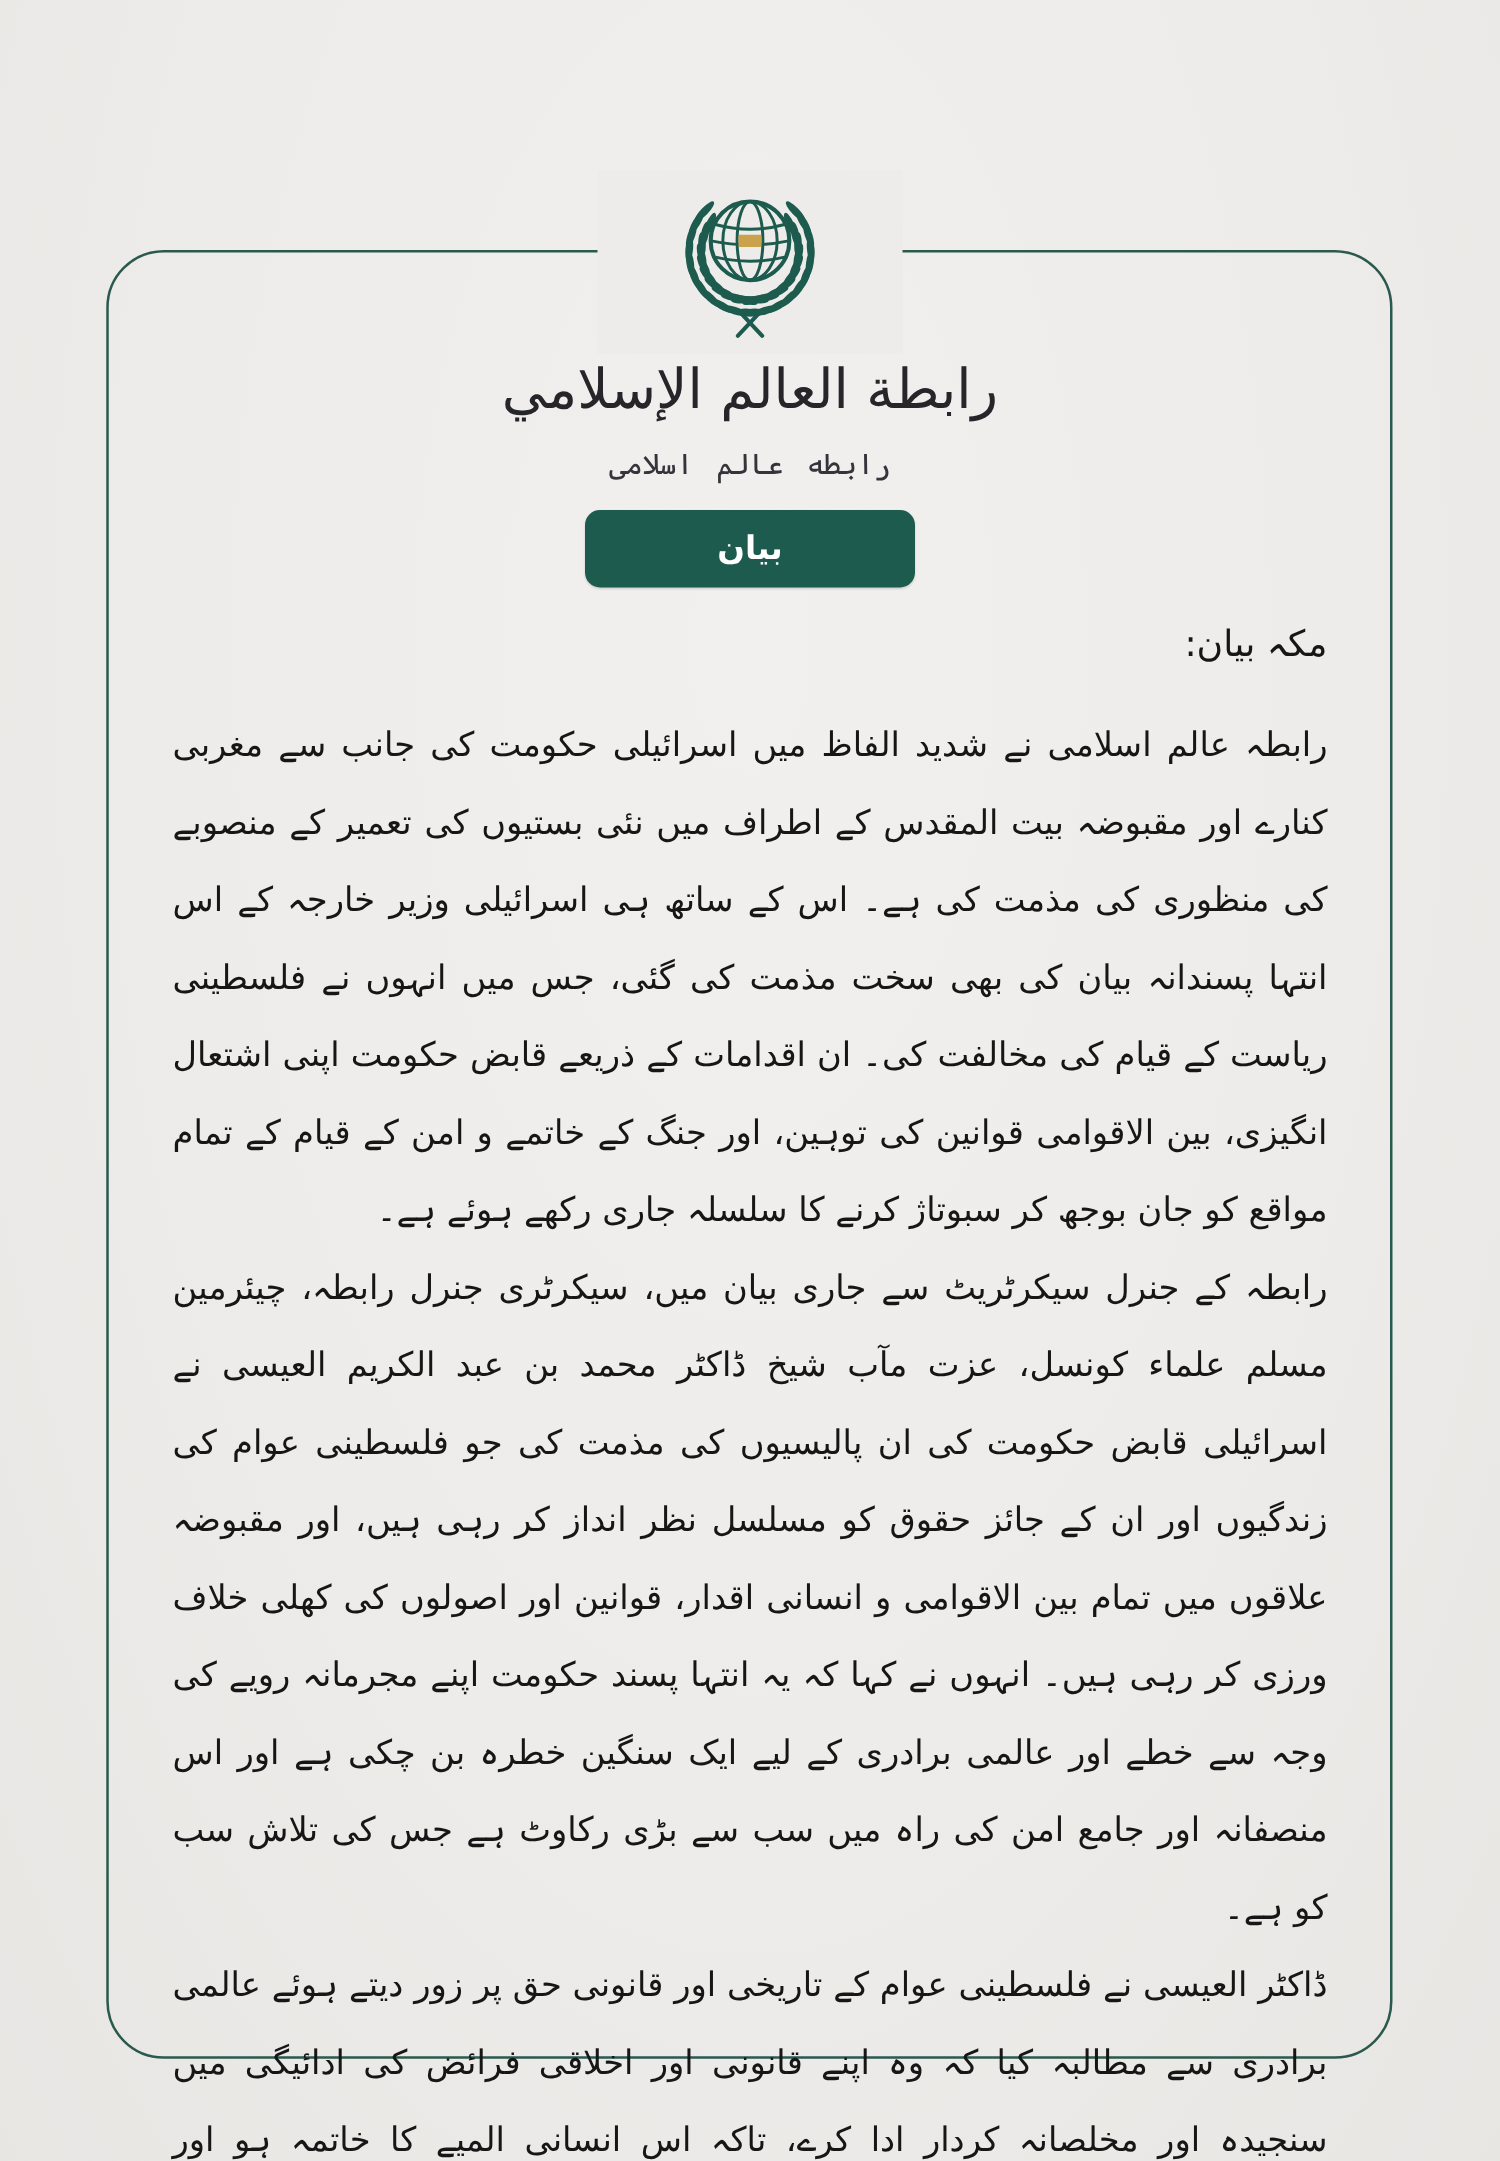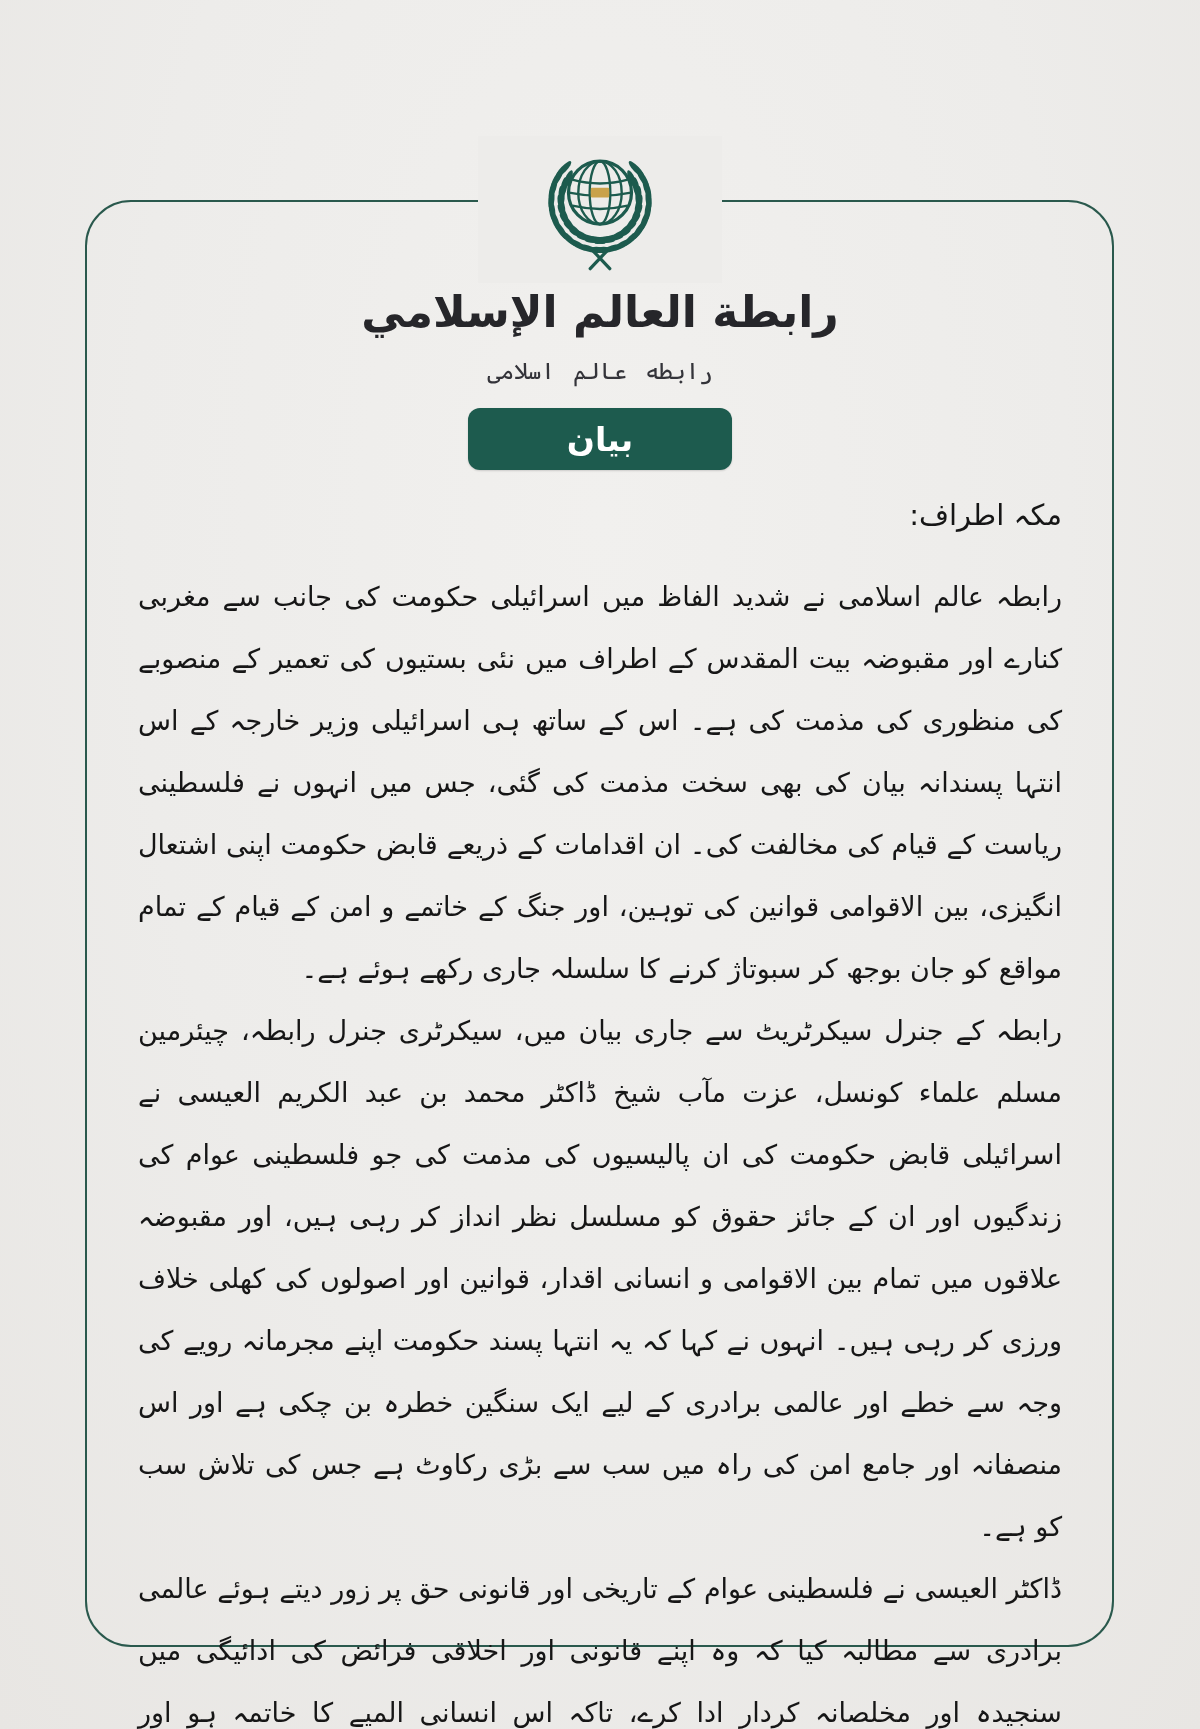--- a/index.html
+++ b/index.html
@@ -21,40 +21,40 @@
   .logo-wrap {
     position:absolute; top:136px; left:50%;
     transform:translateX(-50%);
     background:#edecea;
     padding:0 46px;
     line-height:0;
   }
   .org-arabic {
     position:absolute; top:286px; left:0;
     width:100%; text-align:center;
-    font-size:44px; font-weight:bold;
+    font-size:44px; font-weight:normal;
     color:#26262a;
     letter-spacing:0px;
   }
   .org-urdu {
     position:absolute; top:358px; left:0;
     width:100%; text-align:center;
     font-size:23px; color:#34343a;
     word-spacing:0.55em;
     font-family:Liberation Serif, serif;
   }
   .banner {
     position:absolute; top:408px; left:50%;
     transform:translateX(-50%);
     width:264px; height:62px;
     background:#1d5b4e;
     border-radius:12px;
     color:#ffffff;
     display:flex; align-items:center; justify-content:center;
-    font-size:33px; font-weight:bold;
+    font-size:26px; font-weight:bold;
     box-shadow:0 1px 2px rgba(0,0,0,0.15);
   }
   .content {
     position:absolute; top:498px;
     right:138px; left:138px;
     direction:rtl;
     color:#161616;
   }
   .dateline {
     font-size:29px;
@@ -138,19 +138,19 @@
 </div>
 
 <div class="org-arabic">رابطة العالم الإسلامي</div>
 <div class="org-urdu">رابطه عالم اسلامی</div>
 
 <div class="banner">
   <span>بيان</span>
 </div>
 
 <div class="content">
-  <p class="dateline">مکہ اطراف:</p>
+  <p class="dateline">مکہ بيان:</p>
   <div class="paragraphs">
     <p>رابطہ عالم اسلامی نے شدید الفاظ میں اسرائیلی حکومت کی جانب سے مغربی کنارے اور مقبوضہ بیت المقدس کے اطراف میں نئی بستیوں کی تعمیر کے منصوبے کی منظوری کی مذمت کی ہے۔ اس کے ساتھ ہی اسرائیلی وزیر خارجہ کے اس انتہا پسندانہ بیان کی بھی سخت مذمت کی گئی، جس میں انہوں نے فلسطینی ریاست کے قیام کی مخالفت کی۔ ان اقدامات کے ذریعے قابض حکومت اپنی اشتعال انگیزی، بین الاقوامی قوانین کی توہین، اور جنگ کے خاتمے و امن کے قیام کے تمام مواقع کو جان بوجھ کر سبوتاژ کرنے کا سلسلہ جاری رکھے ہوئے ہے۔</p>
     <p>رابطہ کے جنرل سیکرٹریٹ سے جاری بیان میں، سیکرٹری جنرل رابطہ، چیئرمین مسلم علماء کونسل، عزت مآب شیخ ڈاکٹر محمد بن عبد الکریم العیسی نے اسرائیلی قابض حکومت کی ان پالیسیوں کی مذمت کی جو فلسطینی عوام کی زندگیوں اور ان کے جائز حقوق کو مسلسل نظر انداز کر رہی ہیں، اور مقبوضہ علاقوں میں تمام بین الاقوامی و انسانی اقدار، قوانین اور اصولوں کی کھلی خلاف ورزی کر رہی ہیں۔ انہوں نے کہا کہ یہ انتہا پسند حکومت اپنے مجرمانہ رویے کی وجہ سے خطے اور عالمی برادری کے لیے ایک سنگین خطرہ بن چکی ہے اور اس منصفانہ اور جامع امن کی راہ میں سب سے بڑی رکاوٹ ہے جس کی تلاش سب کو ہے۔</p>
     <p>ڈاکٹر العیسی نے فلسطینی عوام کے تاریخی اور قانونی حق پر زور دیتے ہوئے عالمی برادری سے مطالبہ کیا کہ وہ اپنے قانونی اور اخلاقی فرائض کی ادائیگی میں سنجیدہ اور مخلصانہ کردار ادا کرے، تاکہ اس انسانی المیے کا خاتمہ ہو اور فلسطینی عوام کو اپنے حقِ خودارادیت اور آزاد ریاست کے قیام کا حق مل سکے۔</p>
   </div>
 </div>
 
 </body></html>

